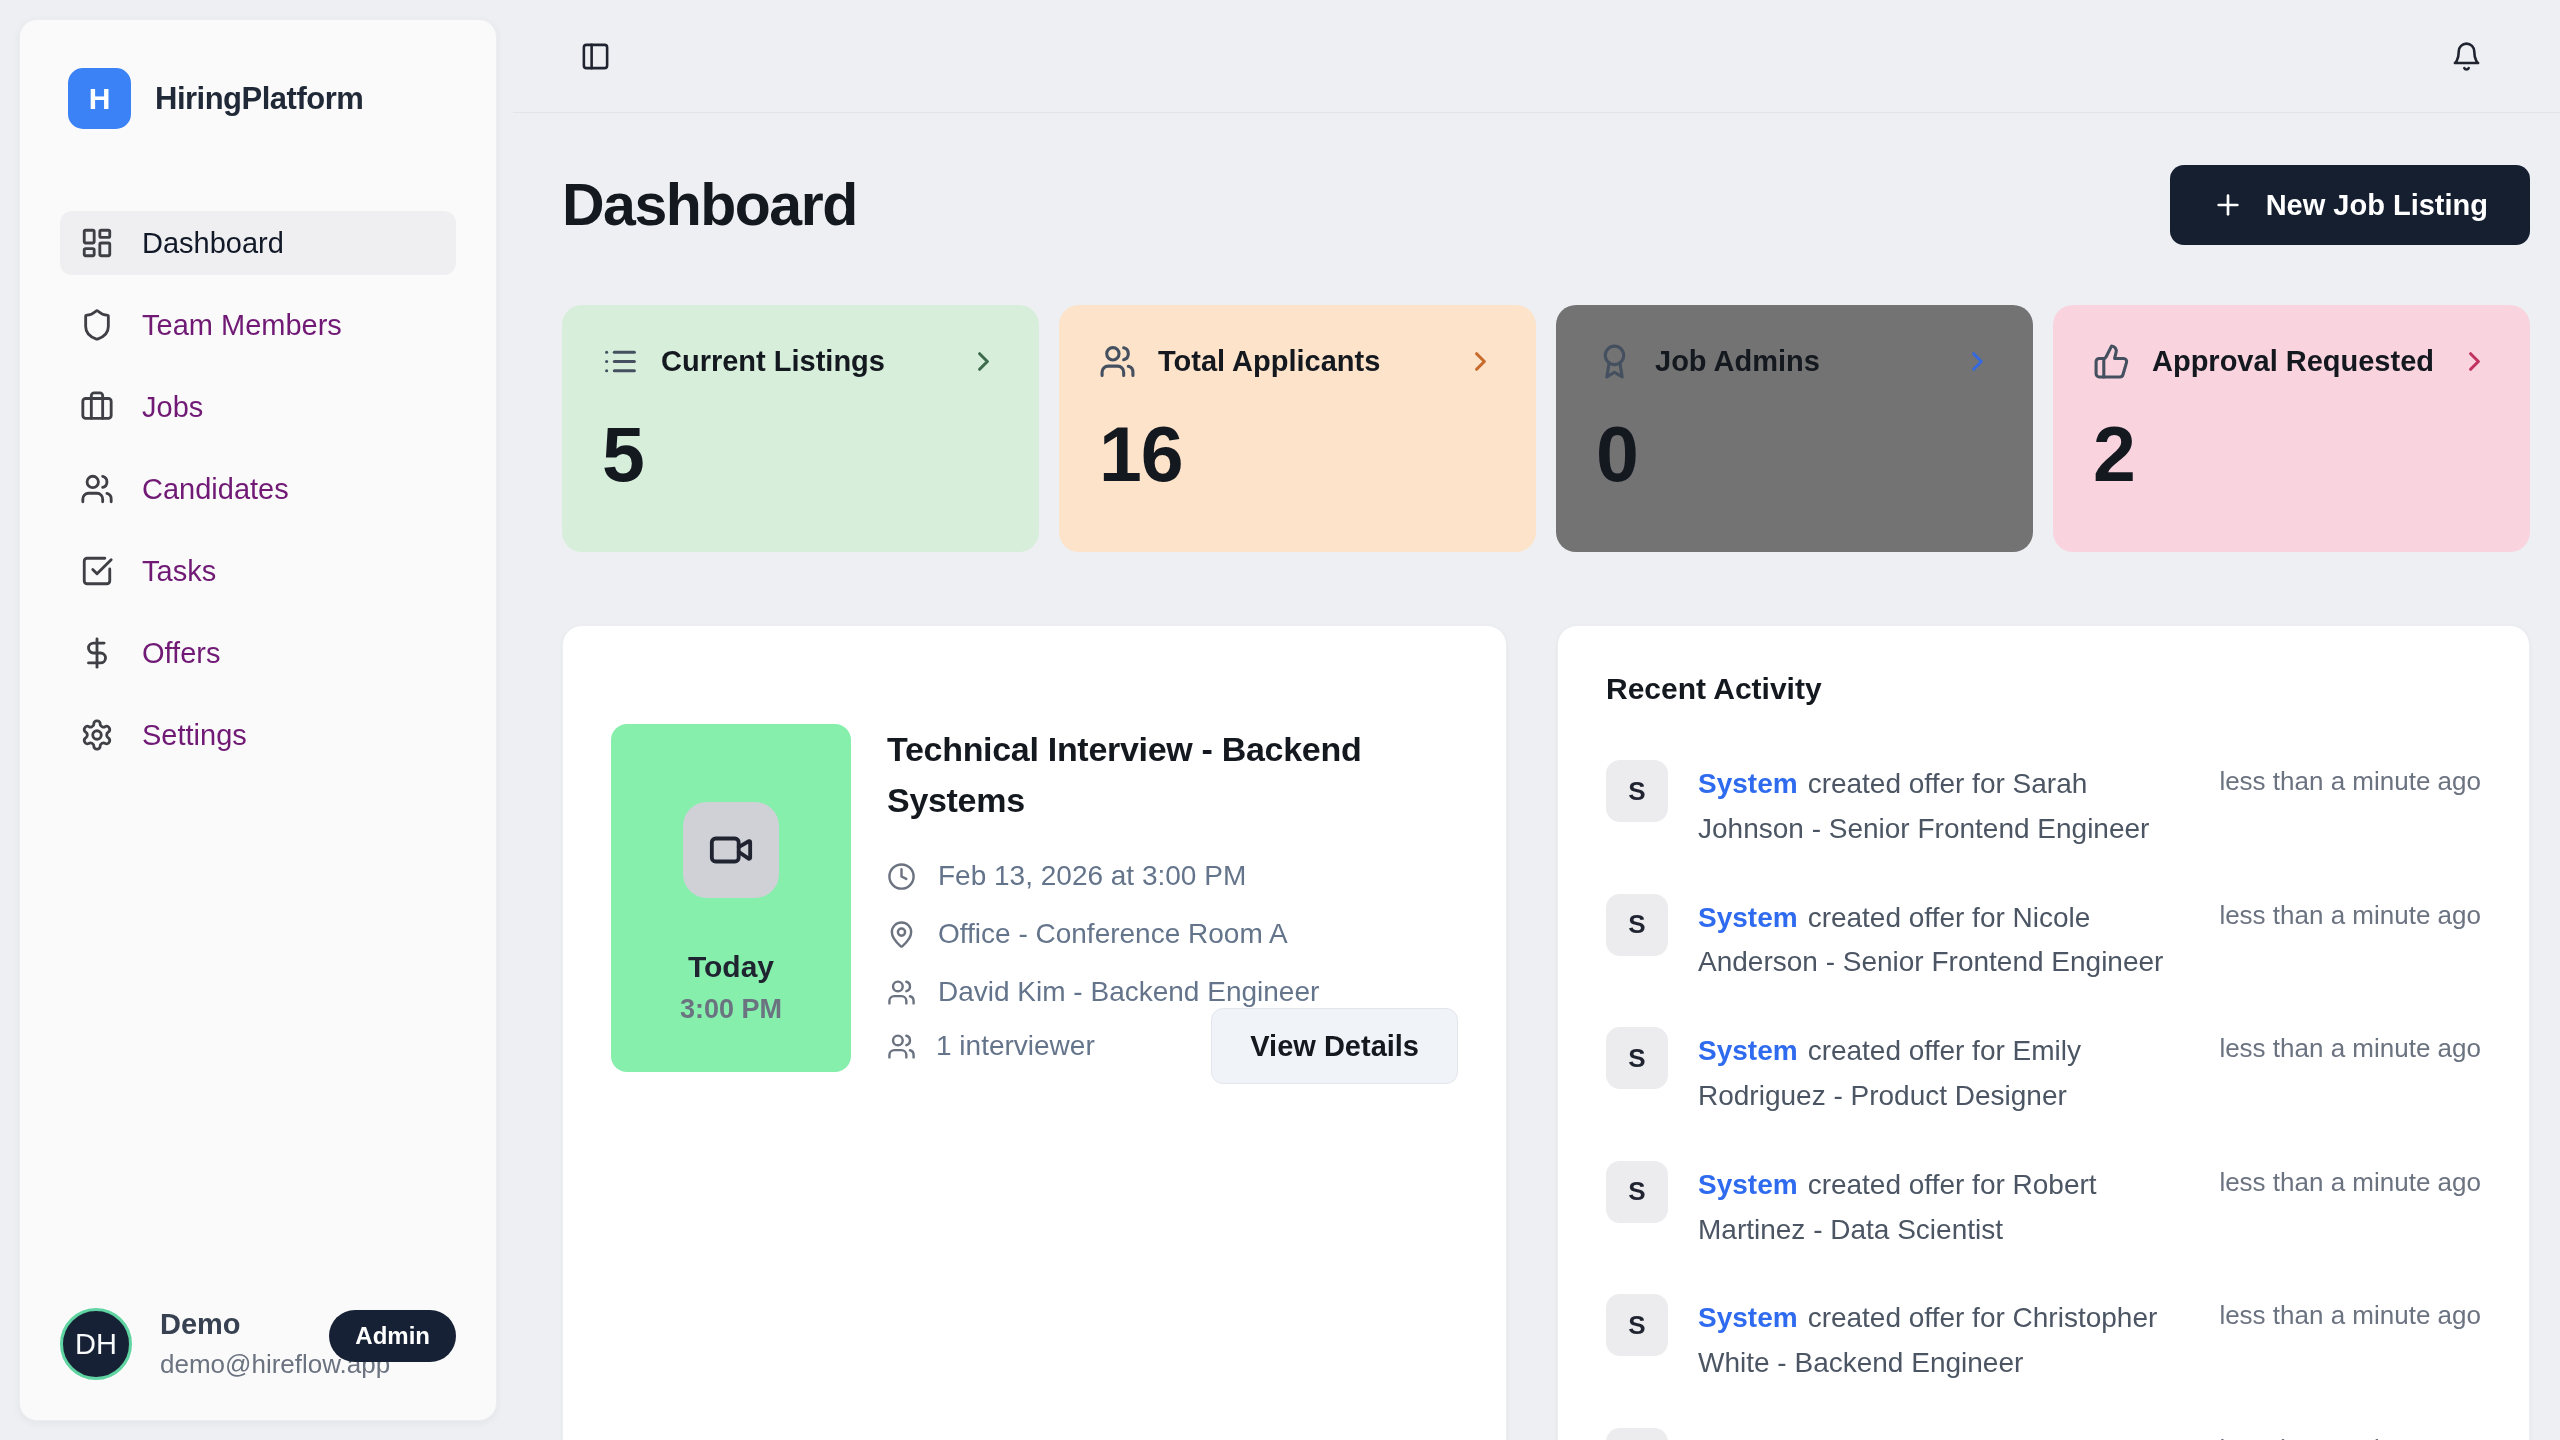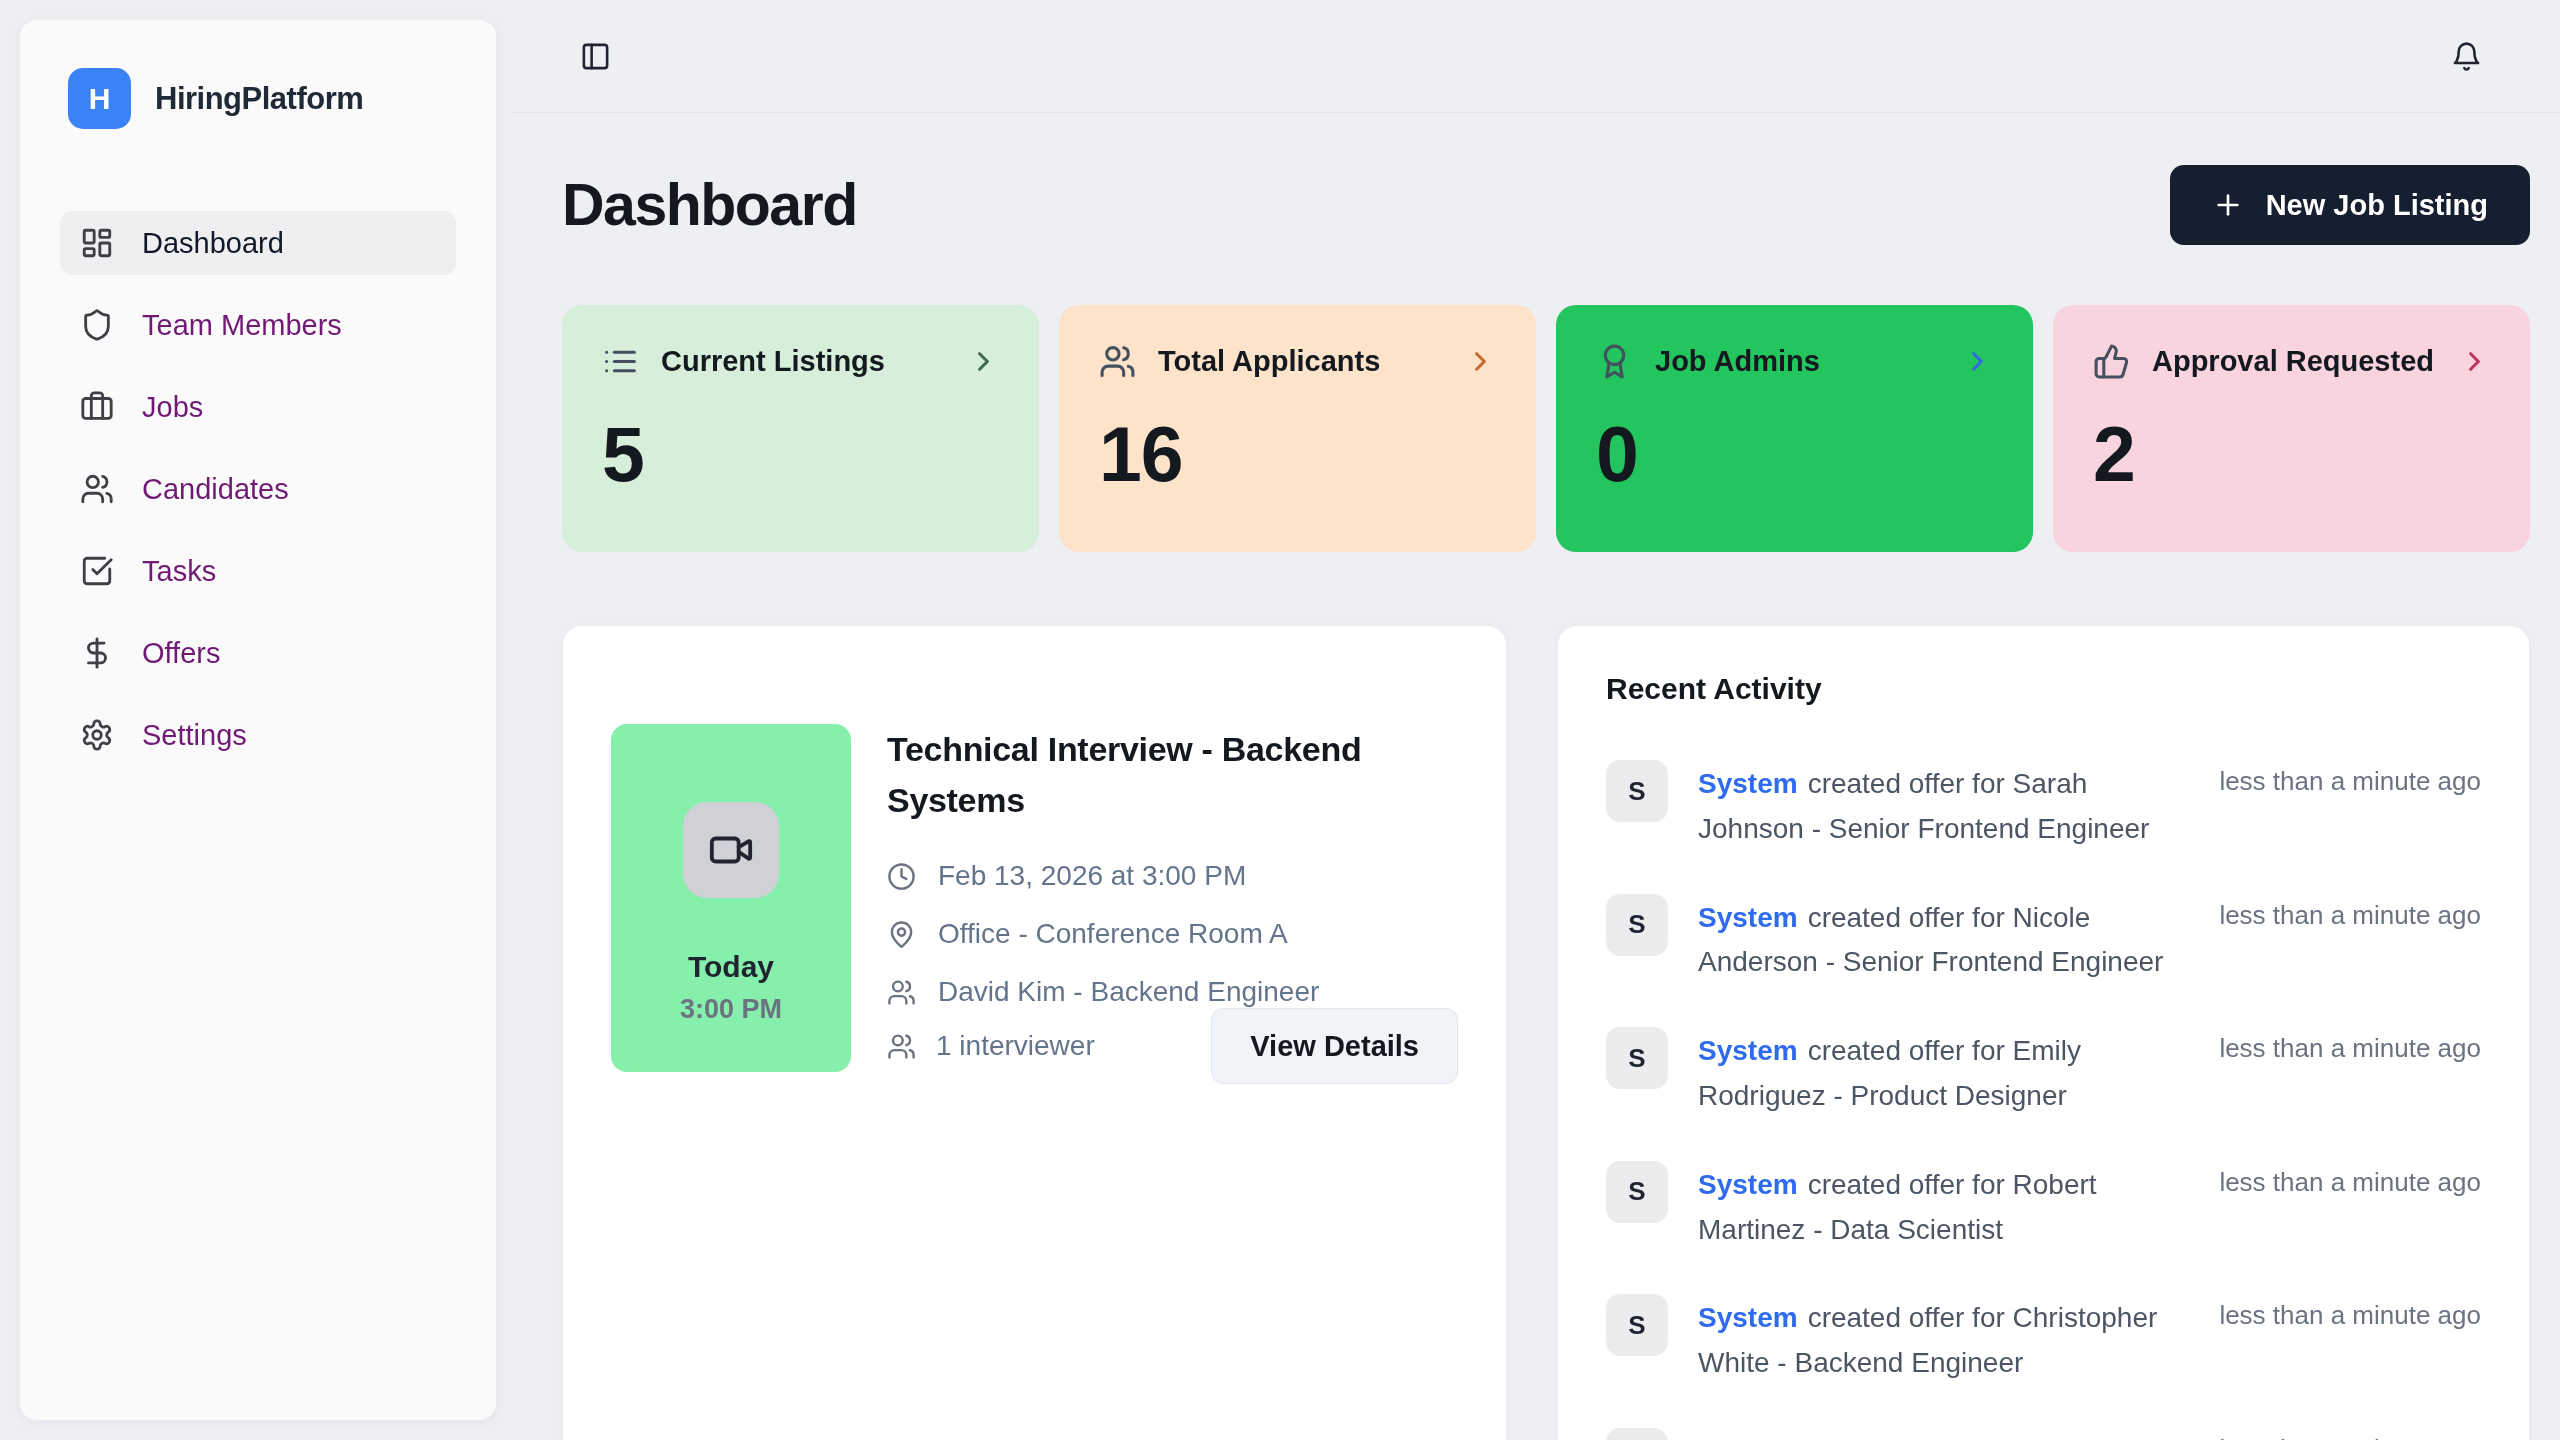--- a/index.html
+++ b/index.html
@@ -198,20 +198,28 @@
         <span class="nav-ic">
             <svg viewBox="0 0 24 24">
               <path d="M12.22 2h-.44a2 2 0 0 0-2 2v.18a2 2 0 0 1-1 1.73l-.43.25a2 2 0 0 1-2 0l-.15-.08a2 2 0 0 0-2.73.73l-.22.38a2 2 0 0 0 .73 2.73l.15.1a2 2 0 0 1 1 1.72v.51a2 2 0 0 1-1 1.74l-.15.09a2 2 0 0 0-.73 2.73l.22.38a2 2 0 0 0 2.73.73l.15-.08a2 2 0 0 1 2 0l.43.25a2 2 0 0 1 1 1.73V20a2 2 0 0 0 2 2h.44a2 2 0 0 0 2-2v-.18a2 2 0 0 1 1-1.73l.43-.25a2 2 0 0 1 2 0l.15.08a2 2 0 0 0 2.73-.73l.22-.39a2 2 0 0 0-.73-2.73l-.15-.08a2 2 0 0 1-1-1.74v-.5a2 2 0 0 1 1-1.74l.15-.09a2 2 0 0 0 .73-2.73l-.22-.38a2 2 0 0 0-2.73-.73l-.15.08a2 2 0 0 1-2 0l-.43-.25a2 2 0 0 1-1-1.73V4a2 2 0 0 0-2-2z"></path>
               <circle cx="12" cy="12" r="3"></circle>
             </svg>
           </span>
         <span class="nav-label">Settings</span>
       </div>
     </nav>
 
+    <div class="user-box">
+      <div class="user-avatar">DH</div>
+      <div class="user-meta">
+        <span class="user-name">Demo</span>
+        <span class="user-email">demo@hireflow.app</span>
+      </div>
+      <span class="role-badge">Admin</span>
+    </div>
   </div>
 </aside>
 
 <main>
   <div class="topbar">
     <div class="icon-btn">
       <span>
           <svg viewBox="0 0 24 24">
             <rect x="3" y="3" width="18" height="18" rx="2"></rect>
             <path d="M9 3v18"></path>
@@ -277,21 +285,21 @@
             </span>
           <span class="stat-label">Total Applicants</span>
           <span class="chev" style="color: rgb(201, 106, 45);">
               <svg viewBox="0 0 24 24">
                 <path d="m9 18 6-6-6-6"></path>
               </svg>
             </span>
         </div>
         <div class="stat-value">16</div>
       </div>
-      <div class="stat" style="background: #22c55e;">
+      <div class="stat" style="background: #737373;">
         <div class="stat-head">
           <span class="stat-ic">
               <svg viewBox="0 0 24 24">
                 <circle cx="12" cy="8" r="6"></circle>
                 <path d="M15.477 12.89 17 22l-5-3-5 3 1.523-9.11"></path>
               </svg>
             </span>
           <span class="stat-label">Job Admins</span>
           <span class="chev" style="color: rgb(53, 105, 224);">
               <svg viewBox="0 0 24 24">

